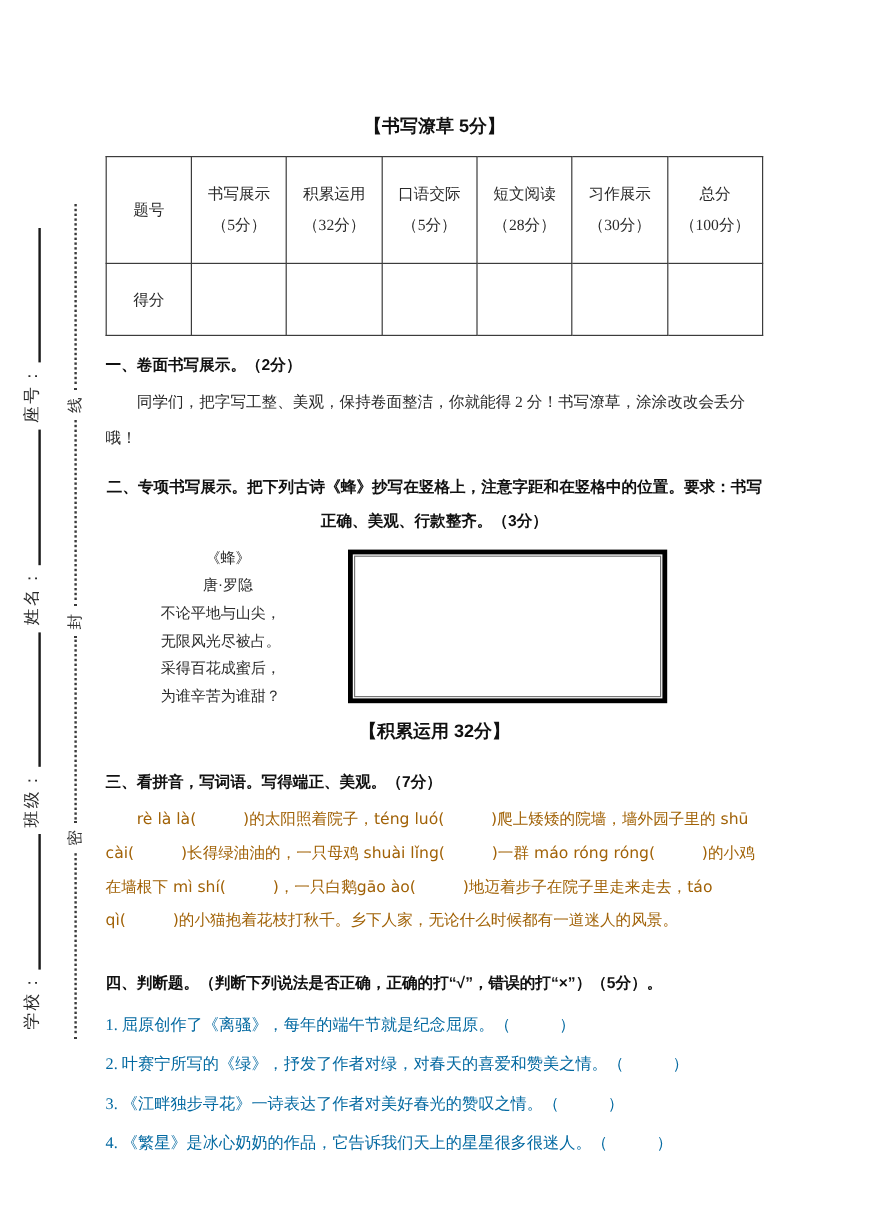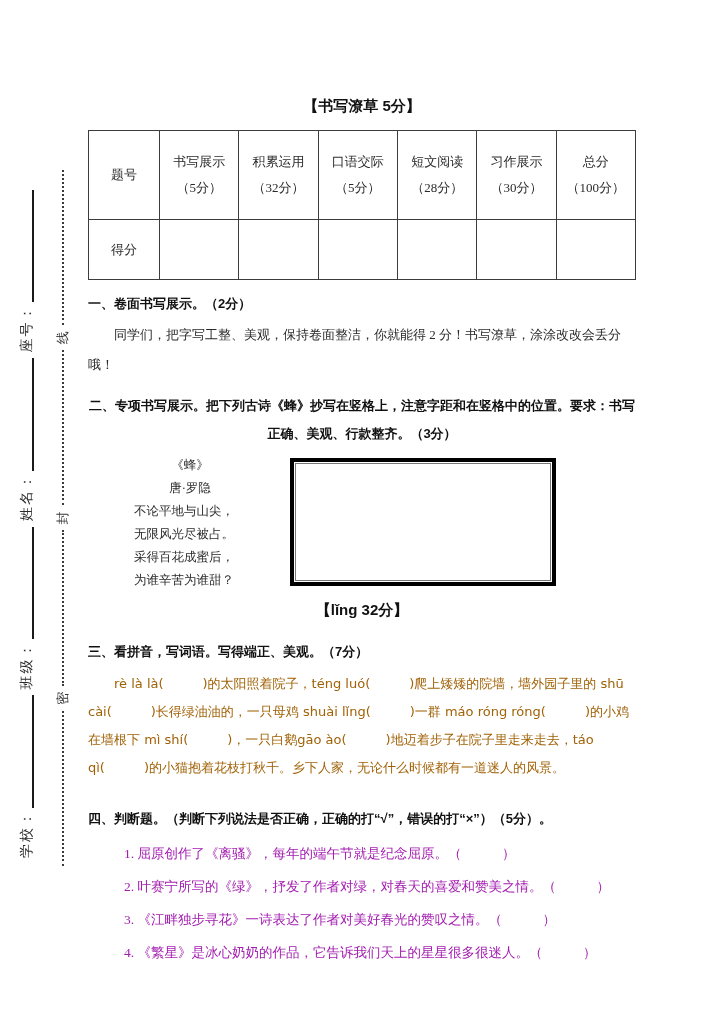--- a/index.html
+++ b/index.html
@@ -47,21 +47,21 @@
   
   .copy-area{position:relative;height:142px;margin-top:4px;}
   .poem{position:absolute;left:46px;top:2px;width:112px;font-size:12.5px;line-height:23px;color:#2a2a2a;}
   .poem .p-title,.poem .p-author{text-align:center;}
   .copy-box{position:absolute;left:202px;top:6px;width:258px;height:120px;border:4px solid #000;background:#fff;}
   .copy-box .copy-inner{position:absolute;inset:1px;border:1px solid #777;}
   
   .pinyin-body{font-family:"DejaVu Sans","Liberation Sans",sans-serif;
     font-size:13px;line-height:28px;text-indent:2em;margin:4px 0 0 0;color:#a16207;}
   .judge-list{margin:4px 0 0 0;padding:0;list-style:none;}
-  .judge-list li{font-size:13.5px;line-height:33px;color:#a21caf;margin-left:36px;}
+  .judge-list li{font-size:13.5px;line-height:33px;color:#0369a1;}
 </style>
 </head>
 <body>
 
 <div id="page">
 
   <div class="student-fields">
     <span class="f-label">学校：</span>
     <span class="f-blank"></span>
     <span class="f-label">班级：</span>
@@ -140,21 +140,21 @@
         <div class="p-line">不论平地与山尖，</div>
         <div class="p-line">无限风光尽被占。</div>
         <div class="p-line">采得百花成蜜后，</div>
         <div class="p-line">为谁辛苦为谁甜？</div>
       </div>
       <div class="copy-box">
         <div class="copy-inner"></div>
       </div>
     </div>
 
-    <div class="banner" style="margin-top:4px;">【lǐng 32分】</div>
+    <div class="banner" style="margin-top:4px;">【积累运用 32分】</div>
 
     <div class="q-heading" style="margin-top:16px;">三、看拼音，写词语。写得端正、美观。（7分）</div>
     <p class="pinyin-body">rè là là(　　　)的太阳照着院子，téng luó(　　　)爬上矮矮的院墙，墙外园子里的 shū cài(　　　)长得绿油油的，一只母鸡 shuài lǐng(　　　)一群 máo róng róng(　　　)的小鸡在墙根下 mì shí(　　　)，一只白鹅gāo ào(　　　)地迈着步子在院子里走来走去，táo qì(　　　)的小猫抱着花枝打秋千。乡下人家，无论什么时候都有一道迷人的风景。</p>
 
     <div class="q-heading" style="margin-top:23px;">四、判断题。（判断下列说法是否正确，正确的打“√”，错误的打“×”）（5分）。</div>
     <ul class="judge-list">
       <li>1. 屈原创作了《离骚》，每年的端午节就是纪念屈原。（　　　）</li>
       <li>2. 叶赛宁所写的《绿》，抒发了作者对绿，对春天的喜爱和赞美之情。（　　　）</li>
       <li>3. 《江畔独步寻花》一诗表达了作者对美好春光的赞叹之情。（　　　）</li>
       <li>4. 《繁星》是冰心奶奶的作品，它告诉我们天上的星星很多很迷人。（　　　）</li>

